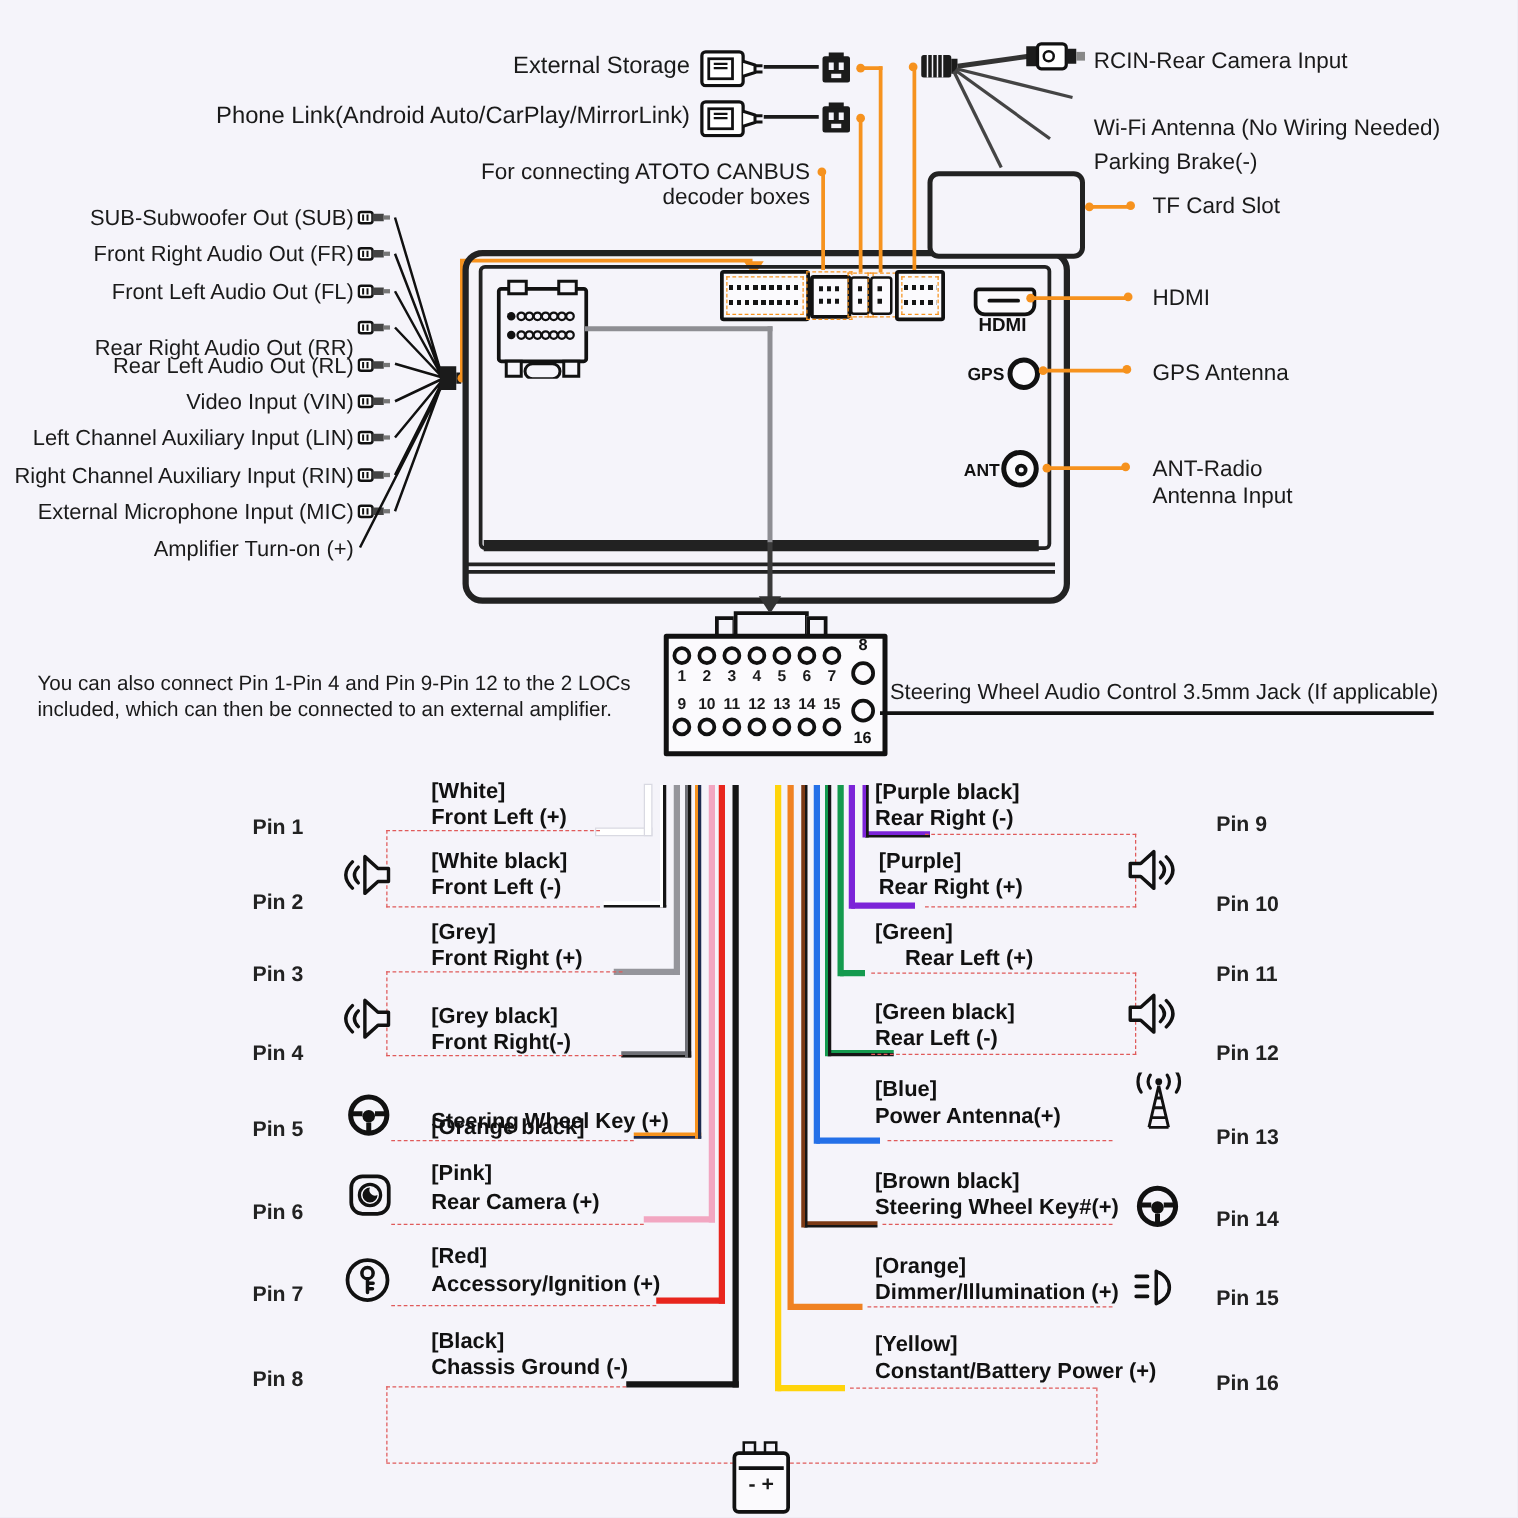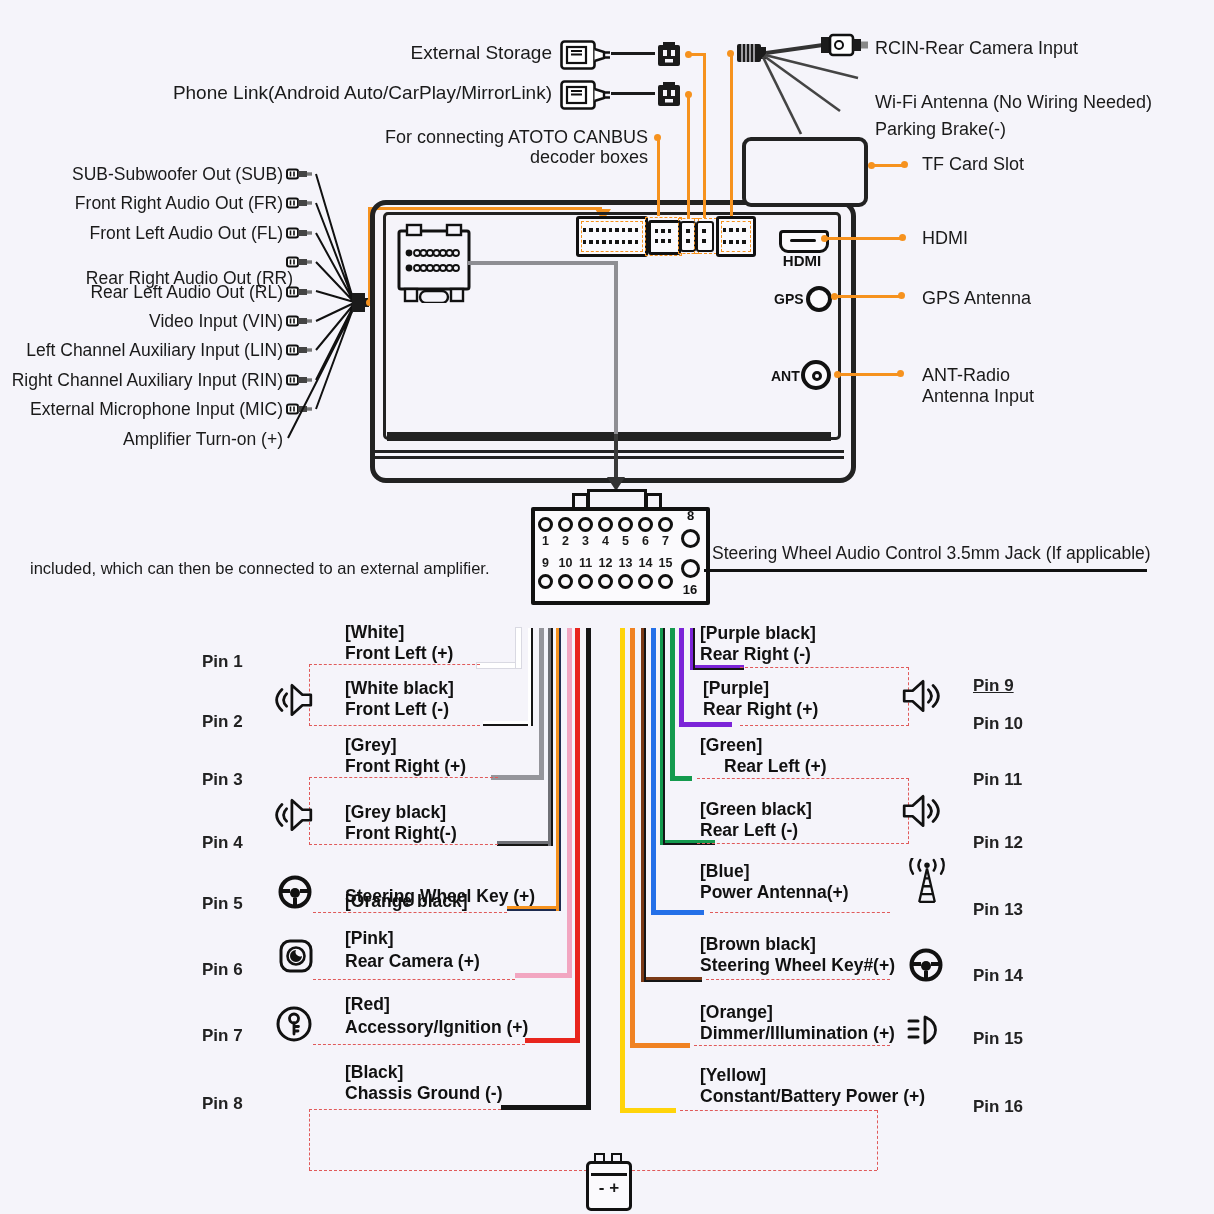--- a/index.html
+++ b/index.html
@@ -109,21 +109,21 @@
     </svg>
   </div>
 
   <div class="abs t18" style="left:875px;top:38px;">RCIN-Rear Camera Input</div>
   <div class="abs t18" style="left:875px;top:92px;">Wi-Fi Antenna (No Wiring Needed)</div>
   <div class="abs t18" style="left:875px;top:119px;">Parking Brake(-)</div>
 
   <div class="abs lbl ra" style="left:0;top:164px;width:283px;">SUB-Subwoofer Out (SUB)</div>
   <div class="abs lbl ra" style="left:0;top:193px;width:283px;">Front Right Audio Out (FR)</div>
   <div class="abs lbl ra" style="left:0;top:223px;width:283px;">Front Left Audio Out (FL)</div>
-  <div class="abs lbl ra" style="left:0;top:268px;width:283px;padding-left:10px;">Rear Right Audio Out (RR)</div>
+  <div class="abs lbl ra" style="left:0;top:268px;width:283px;">Rear Right Audio Out (RR)</div>
   <div class="abs lbl ra" style="left:0;top:282px;width:283px;">Rear Left Audio Out (RL)</div>
   <div class="abs lbl ra" style="left:0;top:311px;width:283px;">Video Input (VIN)</div>
   <div class="abs lbl ra" style="left:0;top:340px;width:283px;">Left Channel Auxiliary Input (LIN)</div>
   <div class="abs lbl ra" style="left:0;top:370px;width:283px;">Right Channel Auxiliary Input (RIN)</div>
   <div class="abs lbl ra" style="left:0;top:429px;width:283px;">Amplifier Turn-on (+)</div>
   <div class="abs lbl ra" style="left:0;top:399px;width:283px;">External Microphone Input (MIC)</div>
 
   <div class="abs" style="left:286px;top:166px;">
       <svg width="28" height="16" viewBox="0 0 28 16">
         <rect x="1" y="3.5" width="11" height="9" rx="2" fill="#fff" stroke="#111" stroke-width="2"></rect>
@@ -350,20 +350,21 @@
       <div class="circ" style="position:static;width:9px;height:9px;"></div>
       <div class="circ" style="position:static;width:9px;height:9px;"></div>
       <div class="circ" style="position:static;width:9px;height:9px;"></div>
       <div class="circ" style="position:static;width:9px;height:9px;"></div>
       <div class="circ" style="position:static;width:9px;height:9px;"></div>
       <div class="circ" style="position:static;width:9px;height:9px;"></div>
   </div>
   <div class="circ" style="left:681px;top:559px;width:13px;height:13px;border-width:3.5px;"></div>
   <div class="abs pinnum" style="left:679px;top:582px;width:22px;">16</div>
 
+  <div class="abs note" style="left:30px;top:538px;">You can also connect Pin 1-Pin 4 and Pin 9-Pin 12 to the 2 LOCs</div>
   <div class="abs note" style="left:30px;top:559px;">included, which can then be connected to an external amplifier.</div>
   <div class="abs lbl" style="left:712px;top:543px;">Steering Wheel Audio Control 3.5mm Jack (If applicable)</div>
   <div class="abs" style="left:704px;top:569px;width:443px;height:2.5px;background:#111;"></div>
 
   <div class="abs pl" style="left:202px;top:652px;">Pin 1</div>
   <div class="abs wl" style="left:345px;top:622px;text-align:center;">[White]</div>
   <div class="abs wl" style="left:345px;top:643px;">Front Left (+)</div>
   <div class="wire-h wire-white" style="left: 477px; top: 663px; width: 44px; --c: #ffffff;"></div>
   <div class="wire-v wire-white" style="left: 516px; top: 628px; height: 40px; --c: #ffffff;"></div>
 
@@ -443,21 +444,21 @@
       </svg>
   </div>
 
   <div class="abs pl" style="left:202px;top:1094px;">Pin 8</div>
   <div class="abs wl" style="left:345px;top:1062px;">[Black]</div>
   <div class="abs wl" style="left:345px;top:1083px;">Chassis Ground (-)</div>
   <div class="wire-h" style="left: 501px; top: 1105px; width: 90px; --c: #151515;"></div>
   <div class="wire-v" style="left: 586px; top: 628px; height: 482px; --c: #151515;"></div>
   <div class="dashline" style="left:309px;top:1109px;width:192px;"></div>
 
-  <div class="abs pl" style="left:973px;top:676px;text-decoration:underline;">Pin 9</div>
+  <div class="abs pl" style="left:973px;top:650px;">Pin 9</div>
   <div class="abs wl" style="left:700px;top:623px;">[Purple black]</div>
   <div class="abs wl" style="left:700px;top:644px;">Rear Right (-)</div>
   <div class="wire-h dual" style="left: 692px; top: 665px; width: 52px; --c: #7c24d8; --c2: #151515;"></div>
   <div class="wire-v dual" style="left: 690px; top: 628px; height: 42px; --c: #7c24d8; --c2: #151515;"></div>
 
   <div class="abs pl" style="left:973px;top:714px;">Pin 10</div>
   <div class="abs wl" style="left:703px;top:678px;">[Purple]</div>
   <div class="abs wl" style="left:703px;top:699px;">Rear Right (+)</div>
   <div class="wire-h" style="left: 681px; top: 722px; width: 51px; --c: #7c24d8;"></div>
   <div class="wire-v" style="left: 679px; top: 628px; height: 99px; --c: #7c24d8;"></div>

